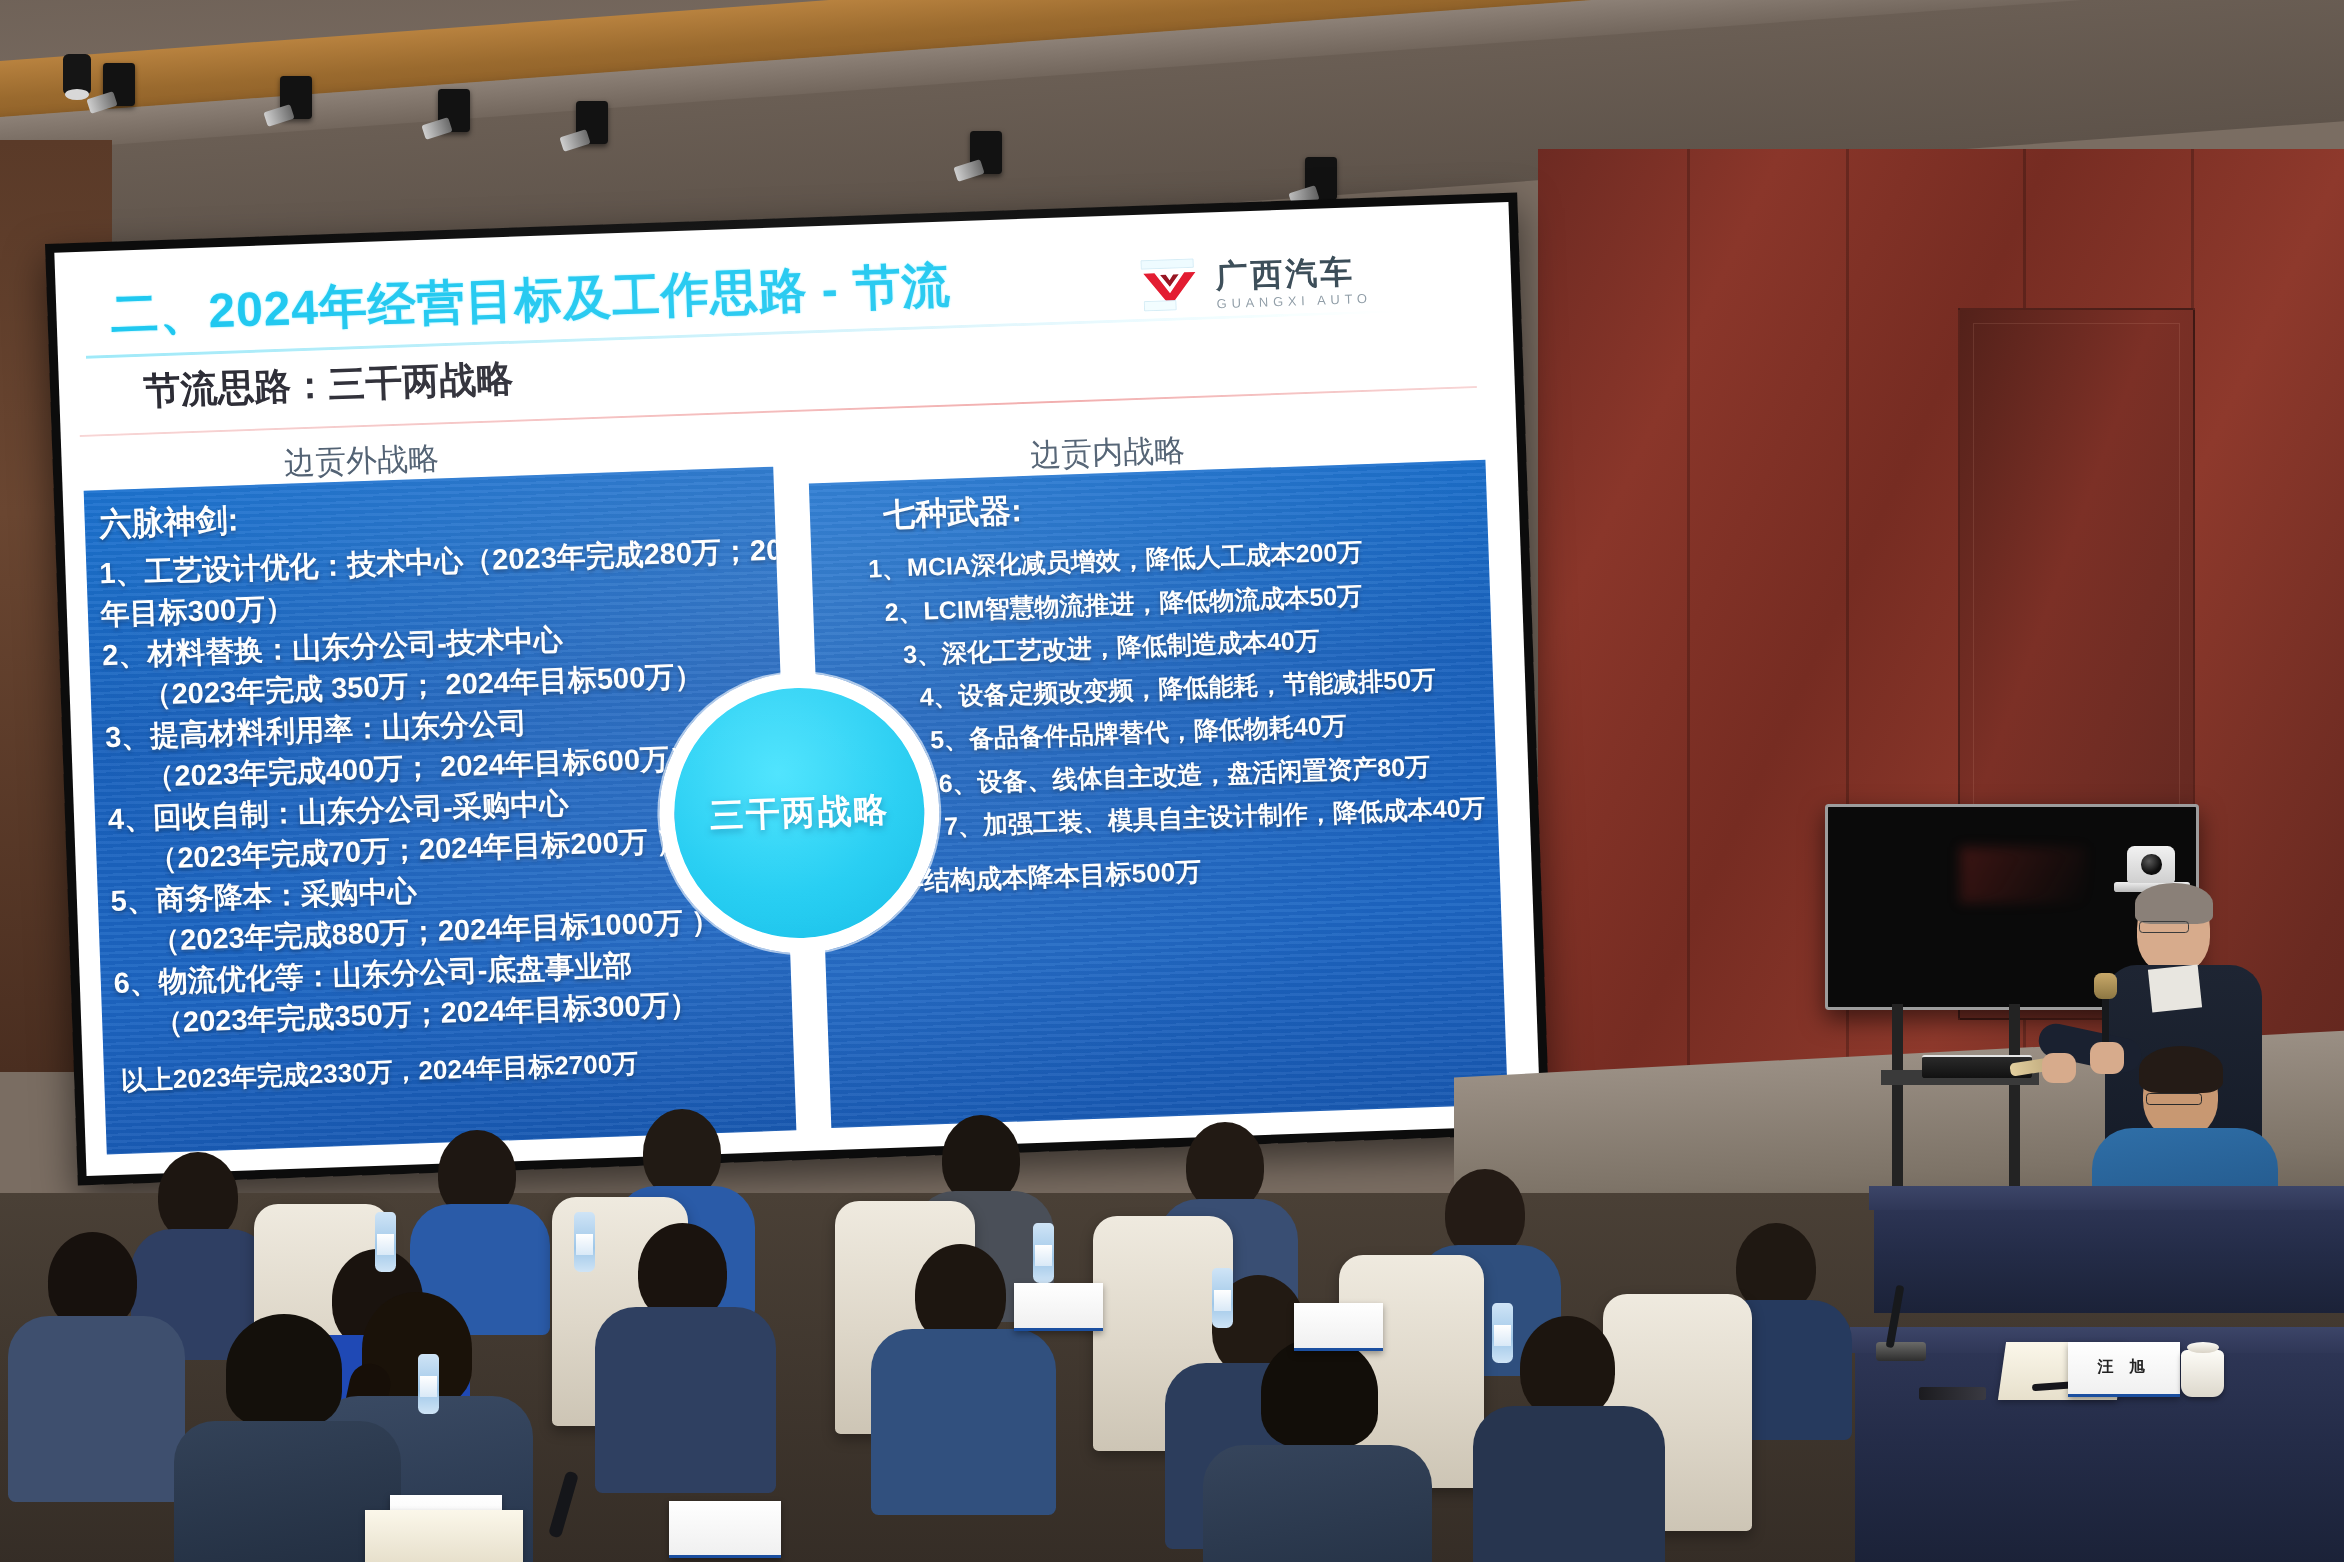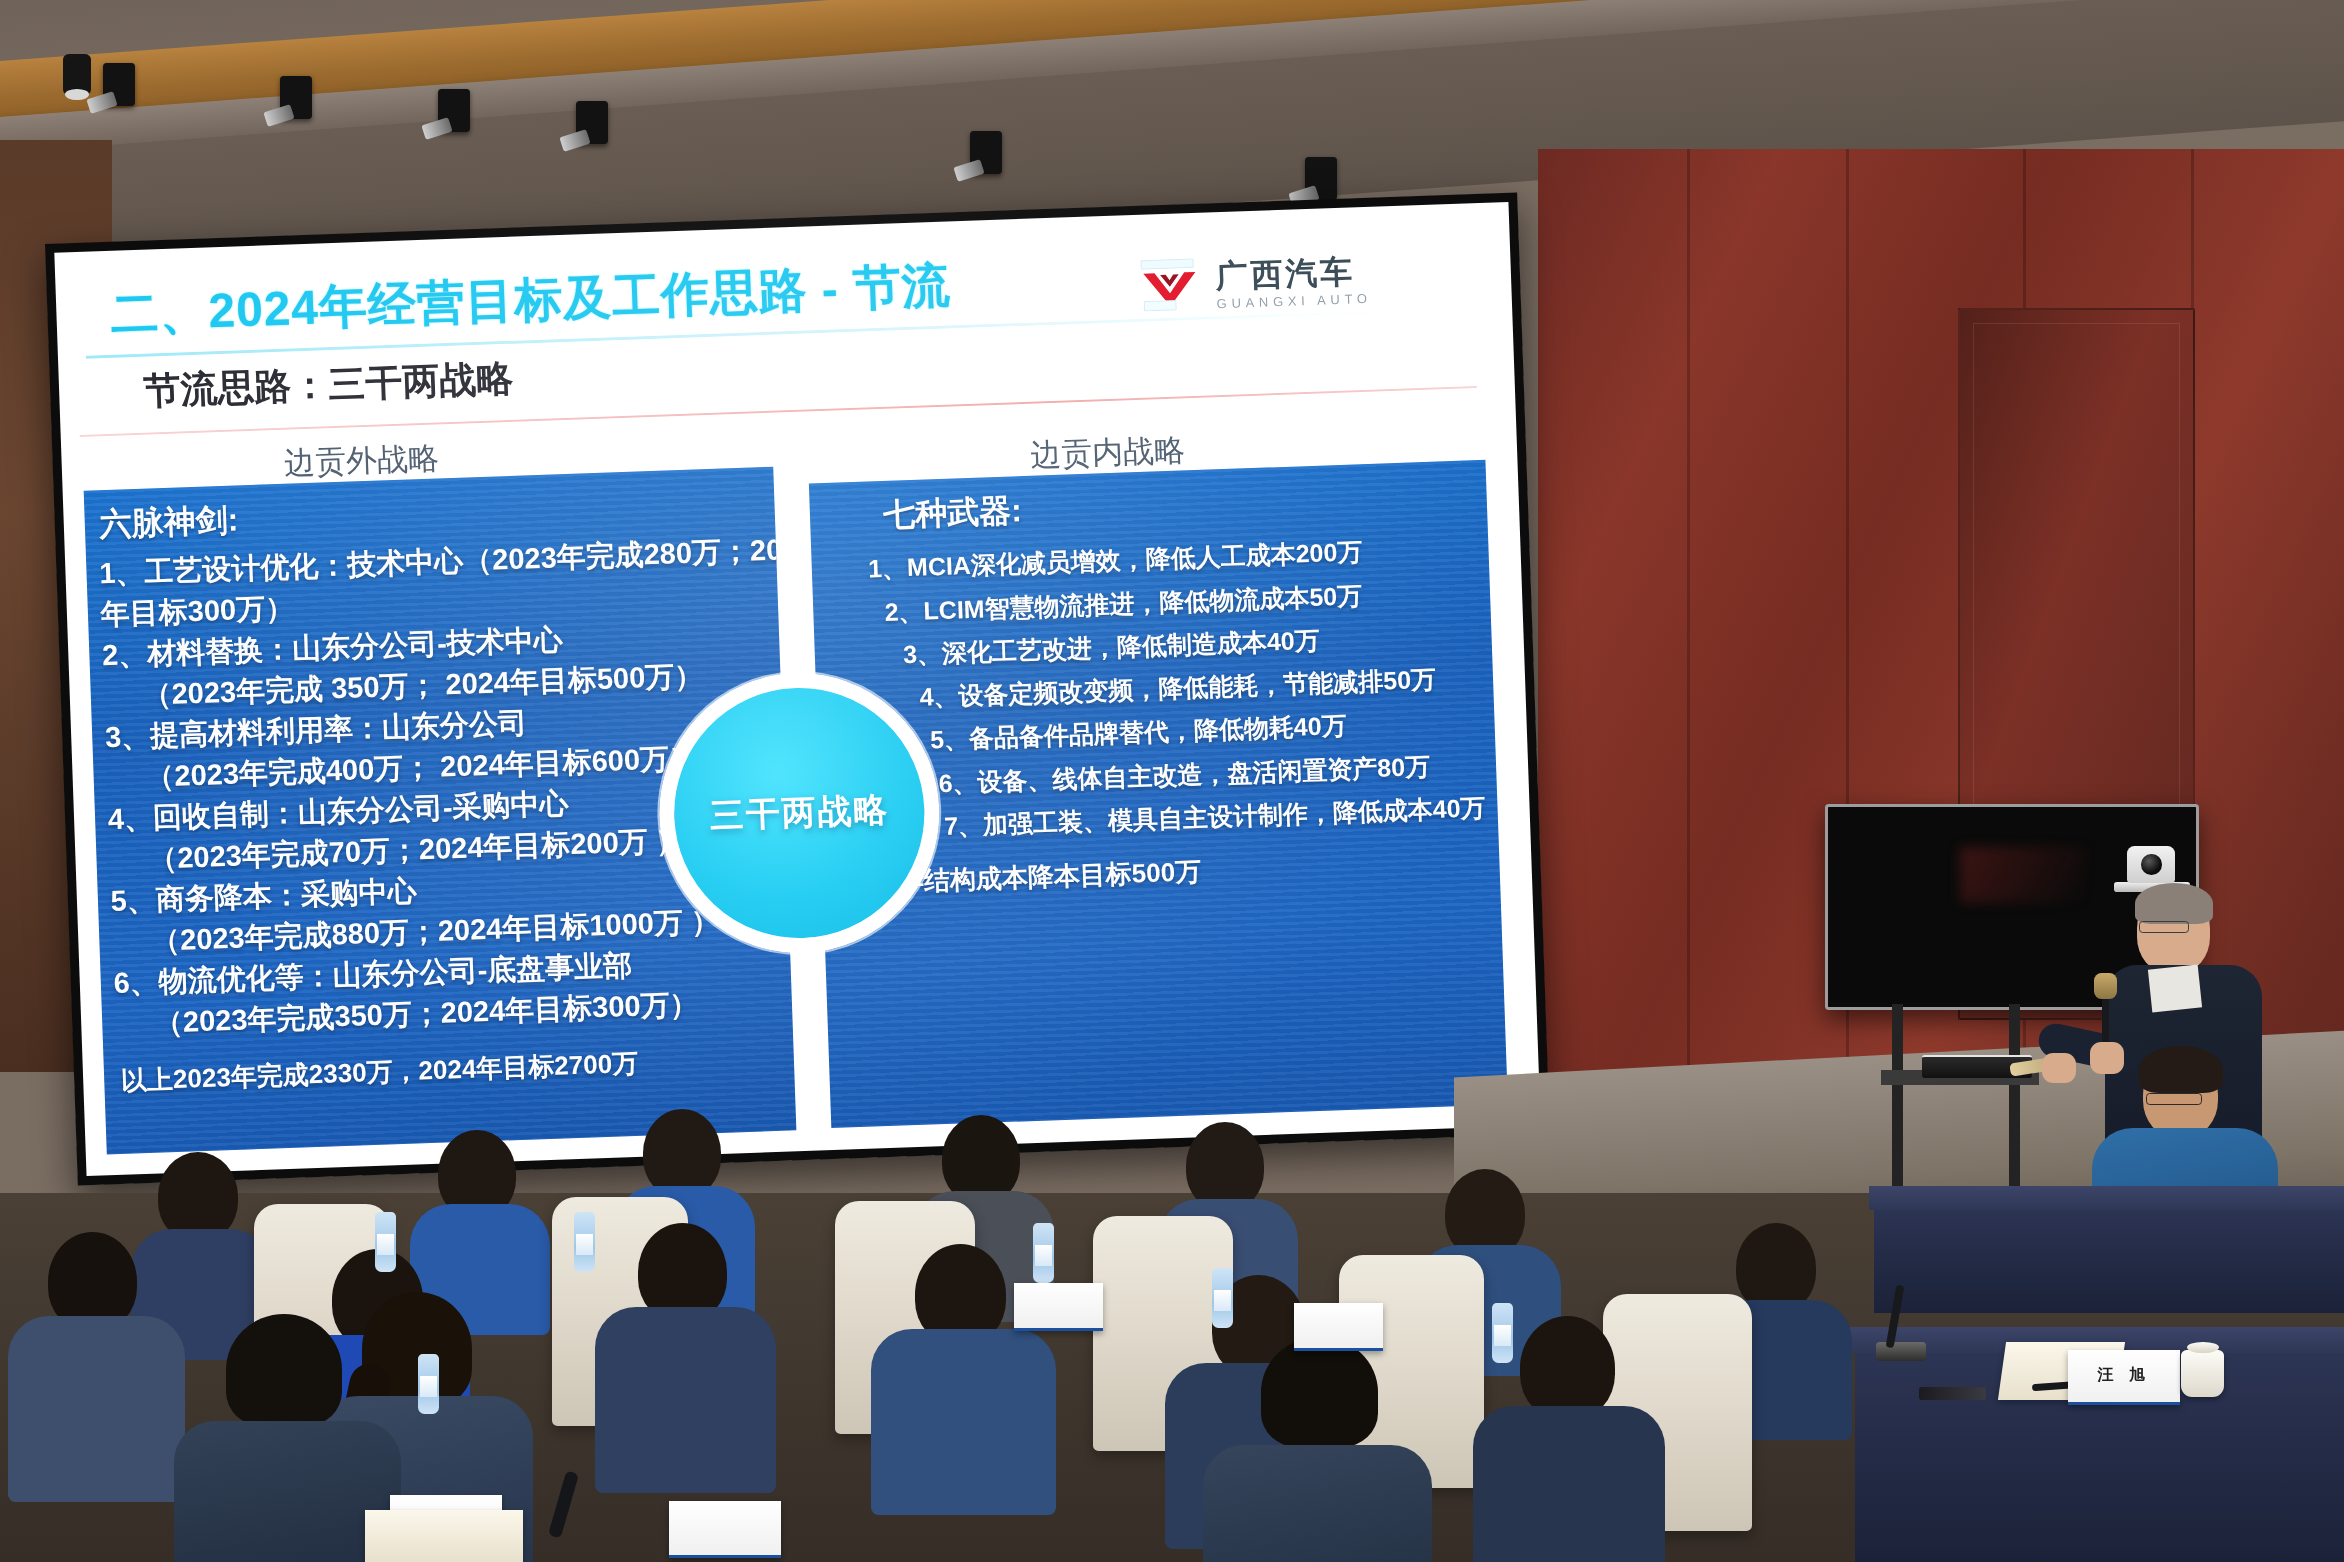--- a/index.html
+++ b/index.html
@@ -304,21 +304,21 @@
   <div class="table-drape" style="left:1855px;top:1344px;width:522px;height:218px;"></div>
   <div class="table-top" style="left:1850px;top:1327px;width:531px;height:26px;"></div>
 
   <div class="mic-base" style="left:1876px;top:1342px;"></div>
   <div class="mic" style="left:1891px;top:1285px;height:63px;transform:rotate(10deg);"></div>
 
   <div class="notebook" style="left:2002px;top:1342px;width:119px;height:58px;transform:skewX(-8deg);"></div>
   <div style="position:absolute;left:2032px;top:1382px;width:63px;height:6.5px;background:#17171c;border-radius:3.7px;transform:rotate(-4deg);"></div>
   <div style="position:absolute;left:1919px;top:1387px;width:67px;height:13px;background:linear-gradient(90deg,#1b1b1f,#3a3a42);border-radius:2.8px;"></div>
 
-  <div class="namecard" style="left:2068px;top:1342px;width:112px;height:52px;margin-top:8px;">
+  <div class="namecard" style="left:2068px;top:1342px;width:112px;height:52px;">
     <div style="font-size:16px;color:#222;text-align:center;margin-top:15px;letter-spacing:5.6px;font-weight:bold;">汪 旭</div>
   </div>
   <div class="teacup" style="left:2181px;top:1350px;"></div>
 
   <div class="att-head" style="left:158px;top:1152px;width:80px;height:89px;background:#1d1611;"></div>
   <div class="att-body" style="left:131px;top:1229px;width:140px;height:131px;background:#2f3f63;"></div>
 
   <div class="att-head" style="left:438px;top:1130px;width:78px;height:88px;background:#1e1712;"></div>
   <div class="att-body" style="left:410px;top:1204px;width:140px;height:131px;background:#2a5ba8;"></div>
 

